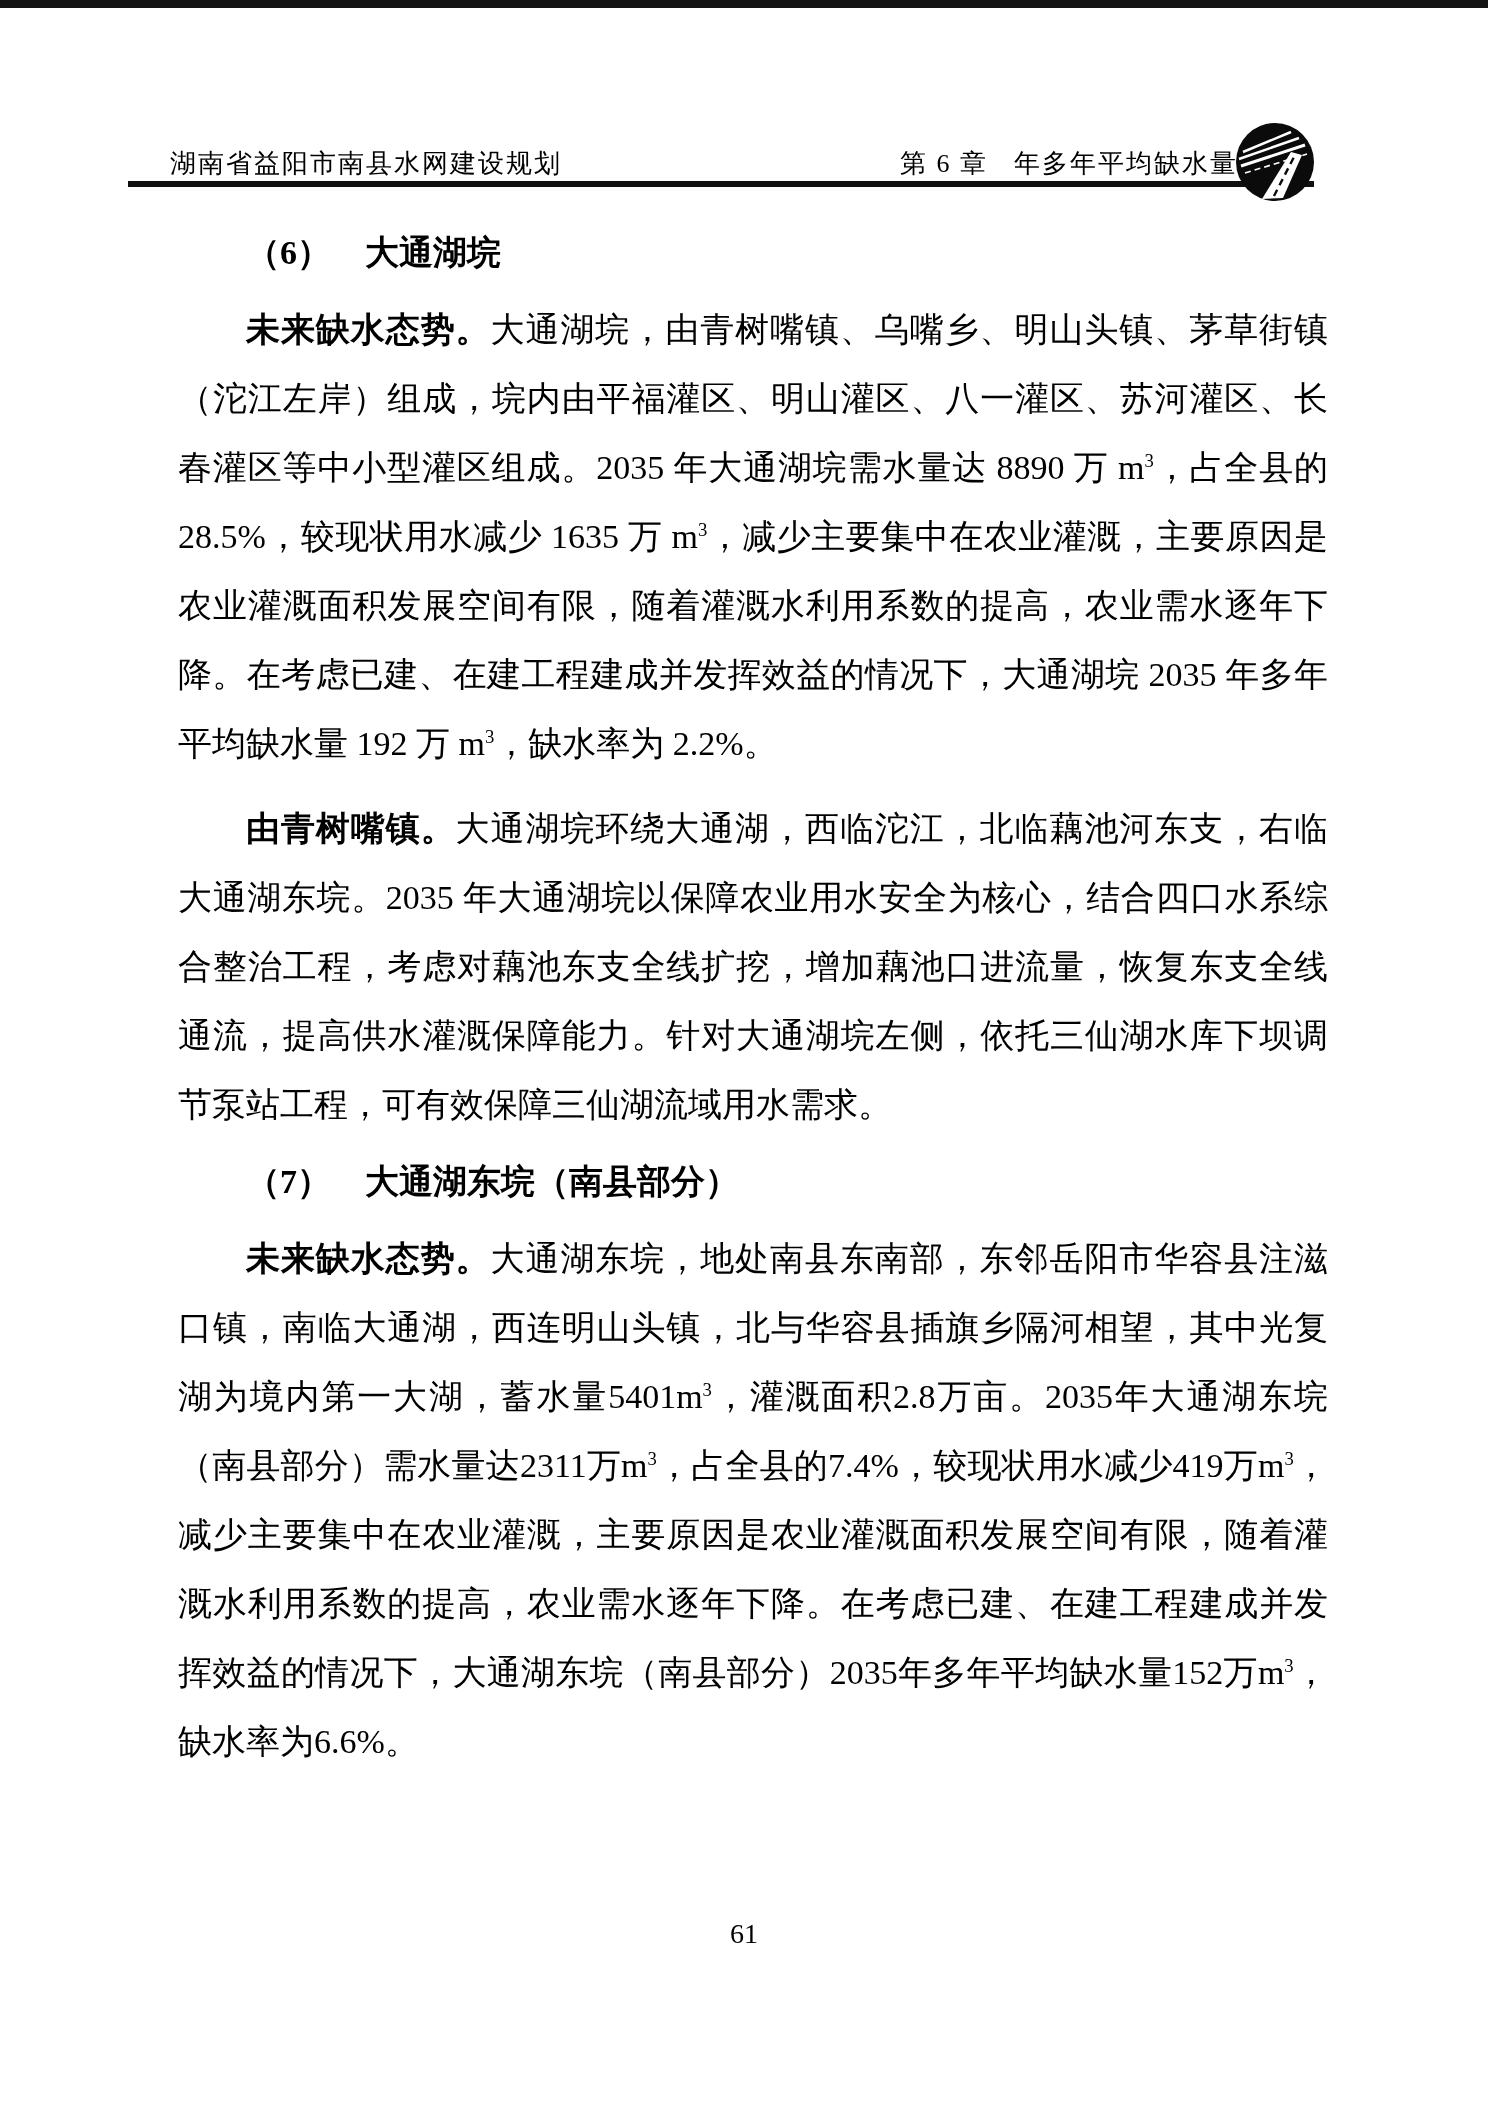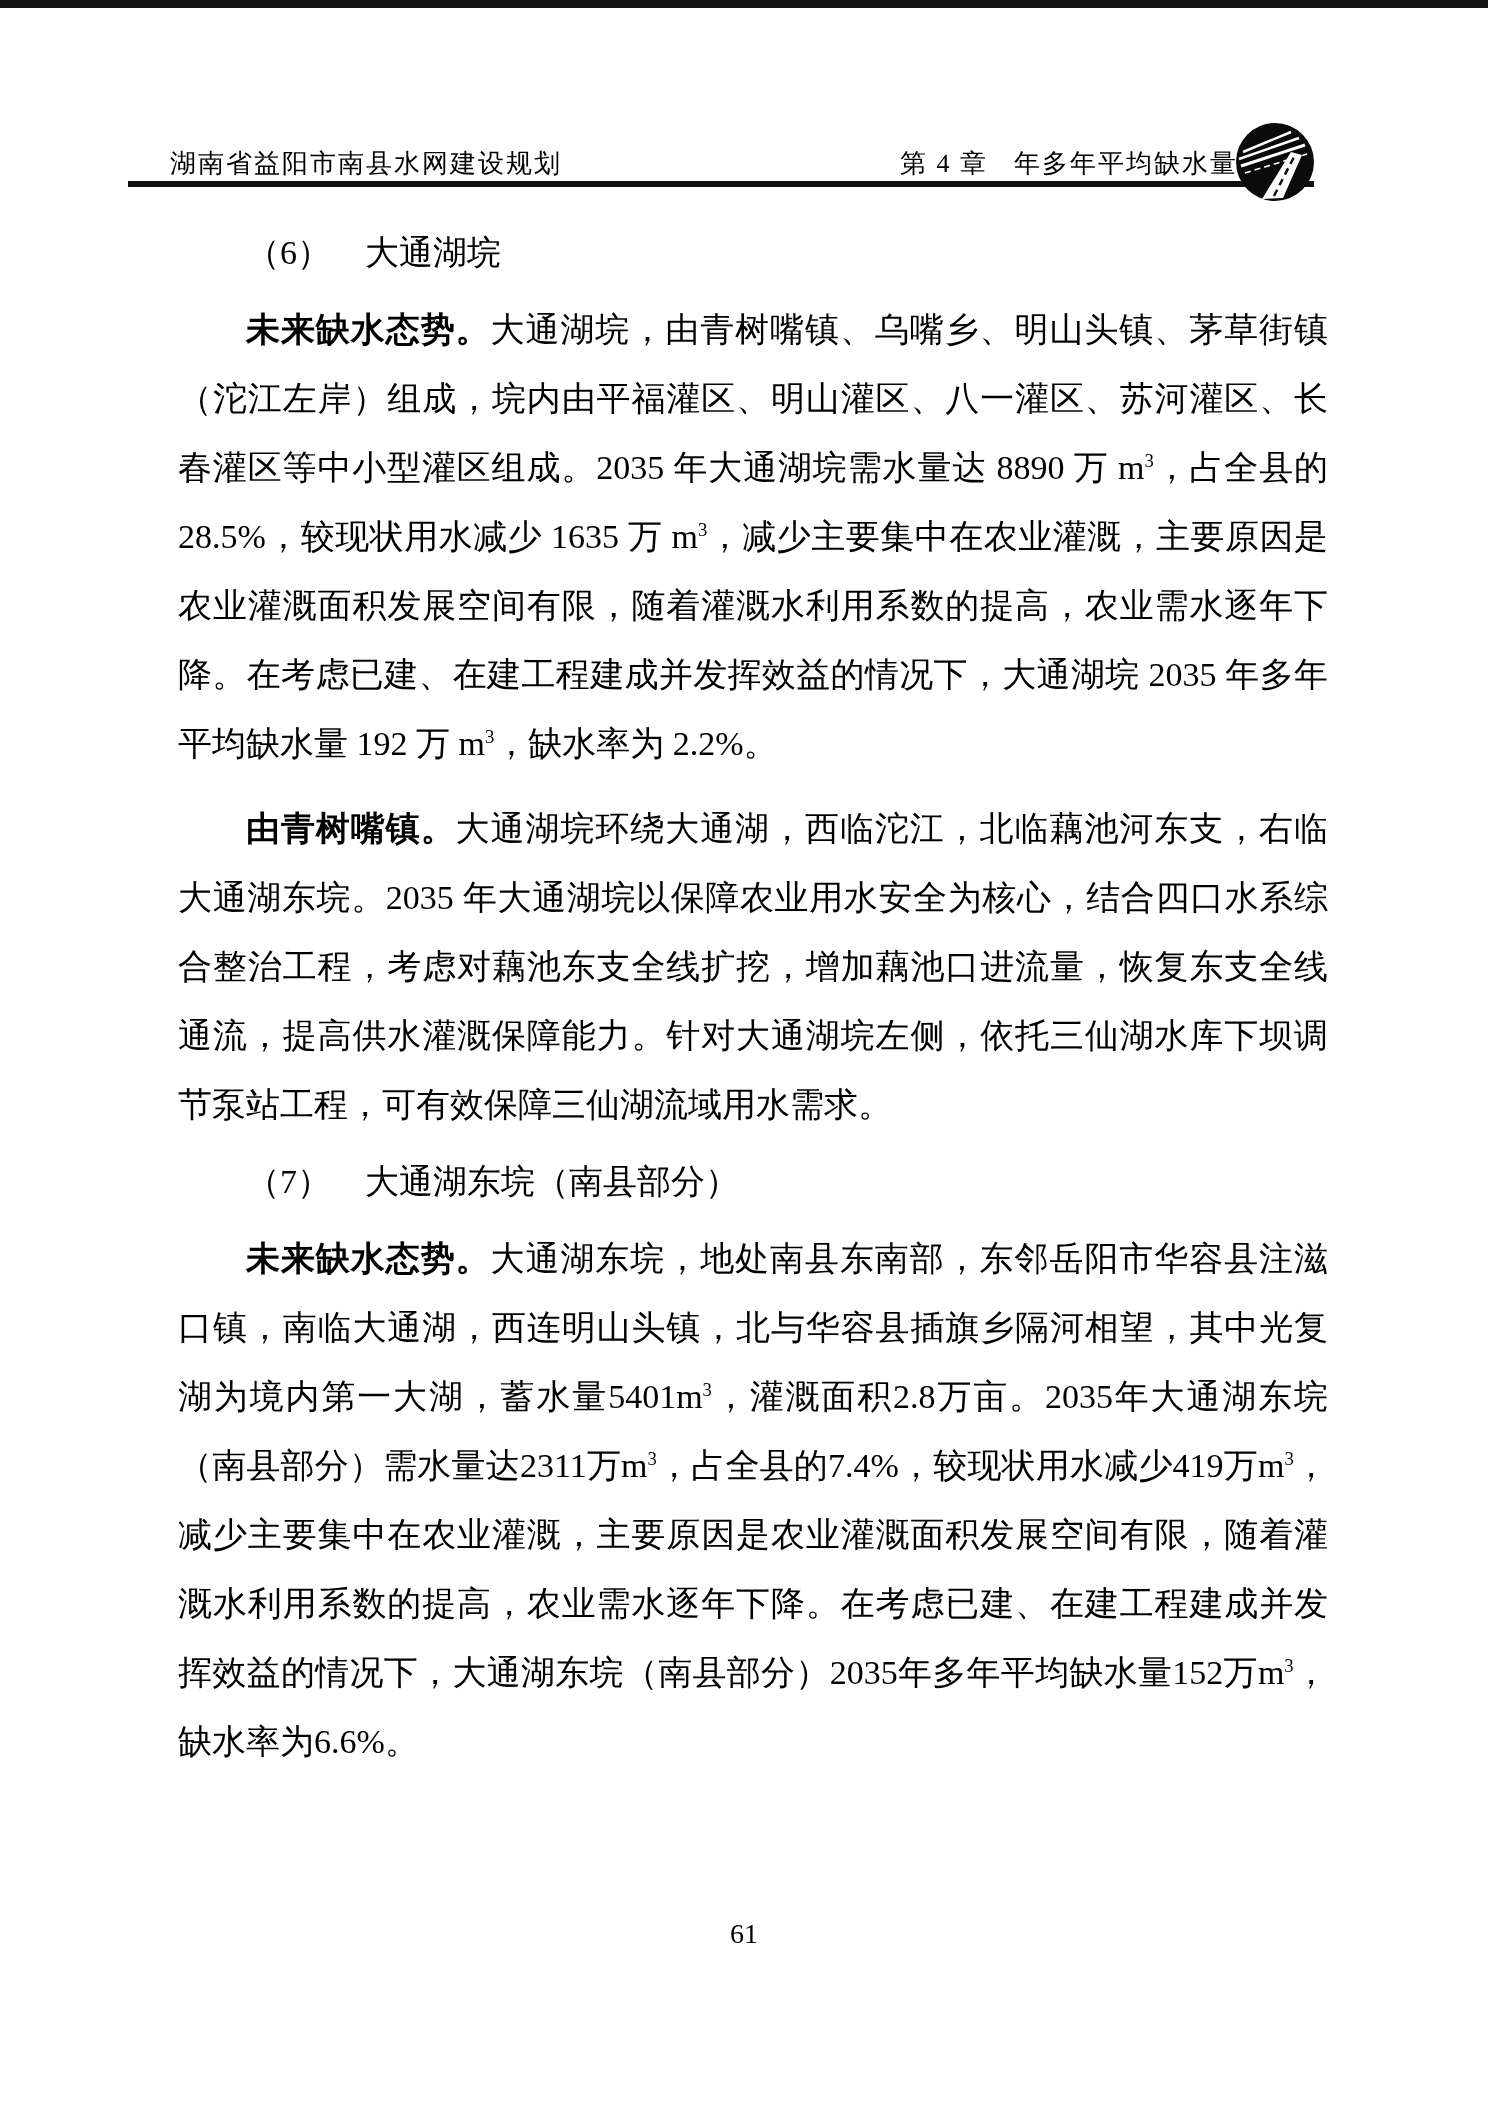--- a/index.html
+++ b/index.html
@@ -39,41 +39,41 @@
   .doc-body {
     position:absolute; left:178px; top:210px;
     width:1150px;
     font-size:34px; line-height:69px;
     text-align:justify;
     text-justify:inter-ideograph;
   }
   .doc-body p { margin:0; }
   .doc-body p.indent  { text-indent:2em; }
   .doc-body p.cont    { text-indent:0; }
-  .doc-body p.heading { text-indent:2em; margin:8px 0; }
+  .doc-body p.heading { text-indent:2em; margin:8px 0;font-weight:bold; }
   .doc-body p.spaced  { margin-top:16px; }
   .doc-body b { font-weight:bold; }
   .doc-body sup { font-size:0.55em; line-height:0; }
   .pagenum {
     position:absolute; top:1918px; left:0;
     width:100%; text-align:center;
     font-size:28px;
   }
 </style>
 </head>
 <body>
 
 <div class="page">
 
   <div class="topbar"></div>
 
   <div class="header-left">湖南省益阳市南县水网建设规划</div>
 
   <div class="header-right">
-    <span class="chapter-label">第 4 章</span><span>年多年平均缺水量</span>
+    <span class="chapter-label">第 6 章</span><span>年多年平均缺水量</span>
   </div>
 
   <div class="header-rule"></div>
 
   <svg class="logo" viewBox="0 0 80 80" aria-hidden="true">
     <circle cx="40" cy="40" r="39" fill="#0b0b0b"></circle>
     <g stroke="#ffffff" fill="none">
       <path d="M8 30 L56 10" stroke-width="2.5"></path>
       <path d="M4 37 L64 16" stroke-width="2.5"></path>
       <path d="M6 44 L70 23" stroke-width="3"></path>

